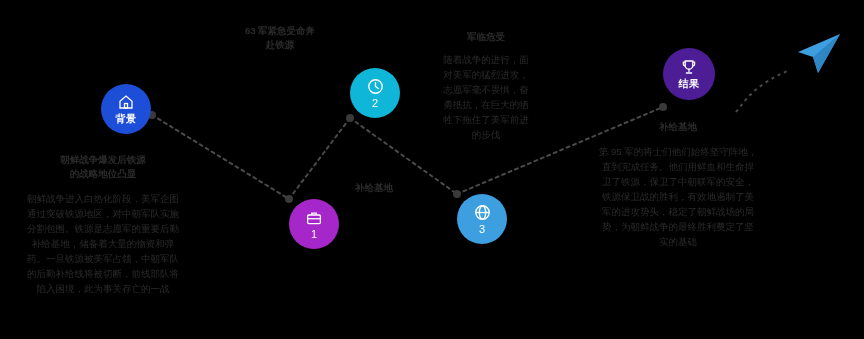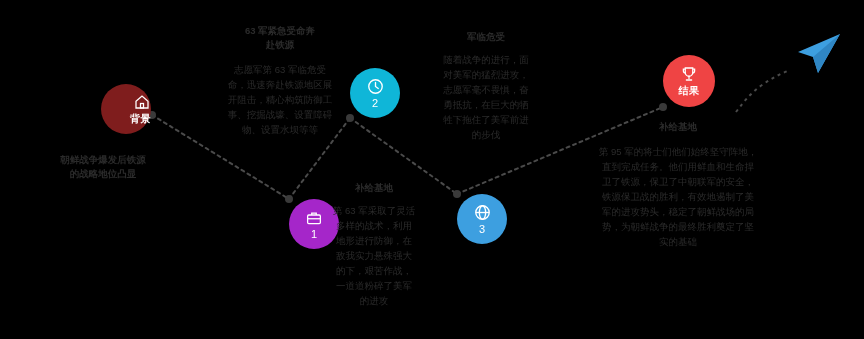--- a/index.html
+++ b/index.html
@@ -68,21 +68,21 @@
     <g fill="#3a3a3a">
       <circle cx="152" cy="115" r="4"></circle>
       <circle cx="289" cy="199" r="4"></circle>
       <circle cx="350" cy="118" r="4"></circle>
       <circle cx="457" cy="194" r="4"></circle>
       <circle cx="663" cy="107" r="4"></circle>
     </g>
     <path d="M736 112 C745 100 752 92 762 85 C772 78 780 74 790 70" stroke="#4a4a4a" stroke-width="2" stroke-dasharray="3 4" fill="none"></path>
   </svg>
 
-  <div class="node" style="left:101px;top:84px;width:50px;height:50px;background:#7f1d1d;align-items:flex-end;">
+  <div class="node" style="left:101px;top:84px;width:50px;height:50px;background:#1d4ed8;">
     <span class="ico">
       <svg width="18" height="18" viewBox="0 0 24 24" fill="none" stroke="#ffffff" stroke-width="1.7">
         <path d="M4 11 L12 4 L20 11 V20 H4 Z"></path>
         <rect x="10" y="14" width="4" height="6"></rect>
       </svg>
     </span>
     <span class="nlabel">背景</span>
   </div>
 
   <div class="node" style="left:350px;top:68px;width:50px;height:50px;background:#0fb6d8;">
@@ -110,57 +110,52 @@
     <span class="ico">
       <svg width="19" height="19" viewBox="0 0 24 24" fill="none" stroke="#ffffff" stroke-width="1.7">
         <circle cx="12" cy="12" r="8.5"></circle>
         <ellipse cx="12" cy="12" rx="4" ry="8.5"></ellipse>
         <path d="M3.5 12 H20.5"></path>
       </svg>
     </span>
     <span class="nnum">3</span>
   </div>
 
-  <div class="node" style="left:663px;top:55px;width:52px;height:52px;background:#ef4444;">
+  <div class="node" style="left:663px;top:48px;width:52px;height:52px;background:#4c1d95;">
     <span class="ico">
       <svg width="18" height="18" viewBox="0 0 24 24" fill="none" stroke="#ffffff" stroke-width="1.7">
         <path d="M7 4 H17 V10 A5 5 0 0 1 7 10 Z"></path>
         <path d="M7 5.5 H4.5 V7.5 A3 3 0 0 0 7.5 10.5"></path>
         <path d="M17 5.5 H19.5 V7.5 A3 3 0 0 1 16.5 10.5"></path>
         <path d="M12 15 V18" stroke-linecap="round"></path>
         <path d="M8.5 20 H15.5" stroke-linecap="round"></path>
       </svg>
     </span>
     <span class="nlabel">结果</span>
   </div>
 
   <div class="blk" style="left:0px;top:153px;width:190px;margin-left:8px;">
     <div class="htxt">朝鲜战争爆发后铁源
 的战略地位凸显</div>
+    <div class="btxt">朝鲜战争进入白热化阶段，美军企图
+通过突破铁源地区，对中朝军队实施
+分割包围。铁源是志愿军的重要后勤
+补给基地，储备着大量的物资和弹
+药。一旦铁源被美军占领，中朝军队
+的后勤补给线将被切断，前线部队将
+陷入困境，此为事关存亡的一战</div>
   </div>
 
   <div class="blk" style="left:215px;top:24px;width:130px;">
     <div class="htxt">63 军紧急受命奔
 赴铁源</div>
-    <div class="btxt">志愿军第 63 军临危受
-命，迅速奔赴铁源地区展
-开阻击，精心构筑防御工
-事、挖掘战壕、设置障碍
-物、设置水坝等等</div>
   </div>
 
   <div class="blk tight" style="left:318px;top:181px;width:112px;">
     <div class="htxt">补给基地</div>
-    <div class="btxt">第 63 军采取了灵活
-多样的战术，利用
-地形进行防御，在
-敌我实力悬殊强大
-的下，艰苦作战，
-一道道粉碎了美军
-的进攻</div>
   </div>
 
   <div class="blk tight" style="left:424px;top:30px;width:124px;">
     <div class="htxt">军临危受</div>
     <div class="btxt">随着战争的进行，面
 对美军的猛烈进攻，
 志愿军毫不畏惧，奋
 勇抵抗，在巨大的牺
 牲下拖住了美军前进
 的步伐</div>

